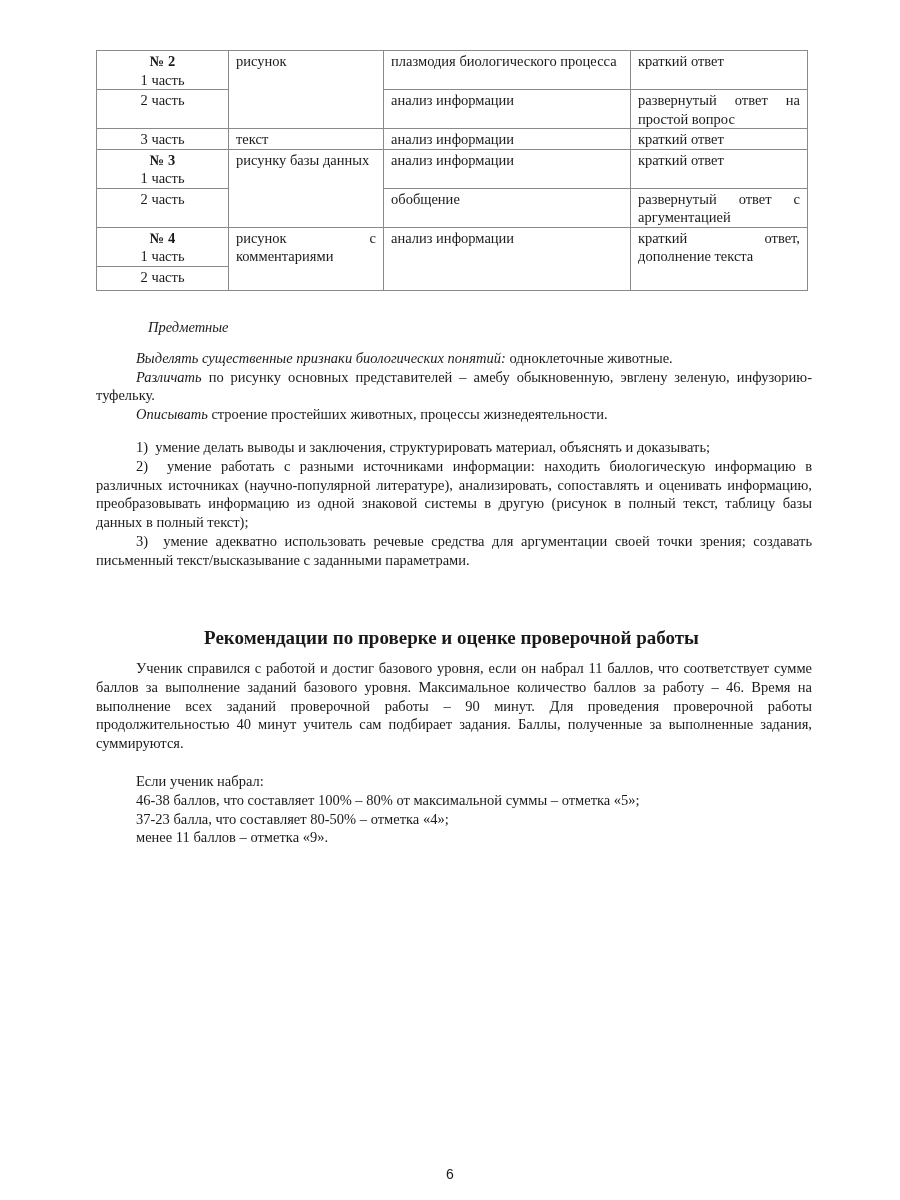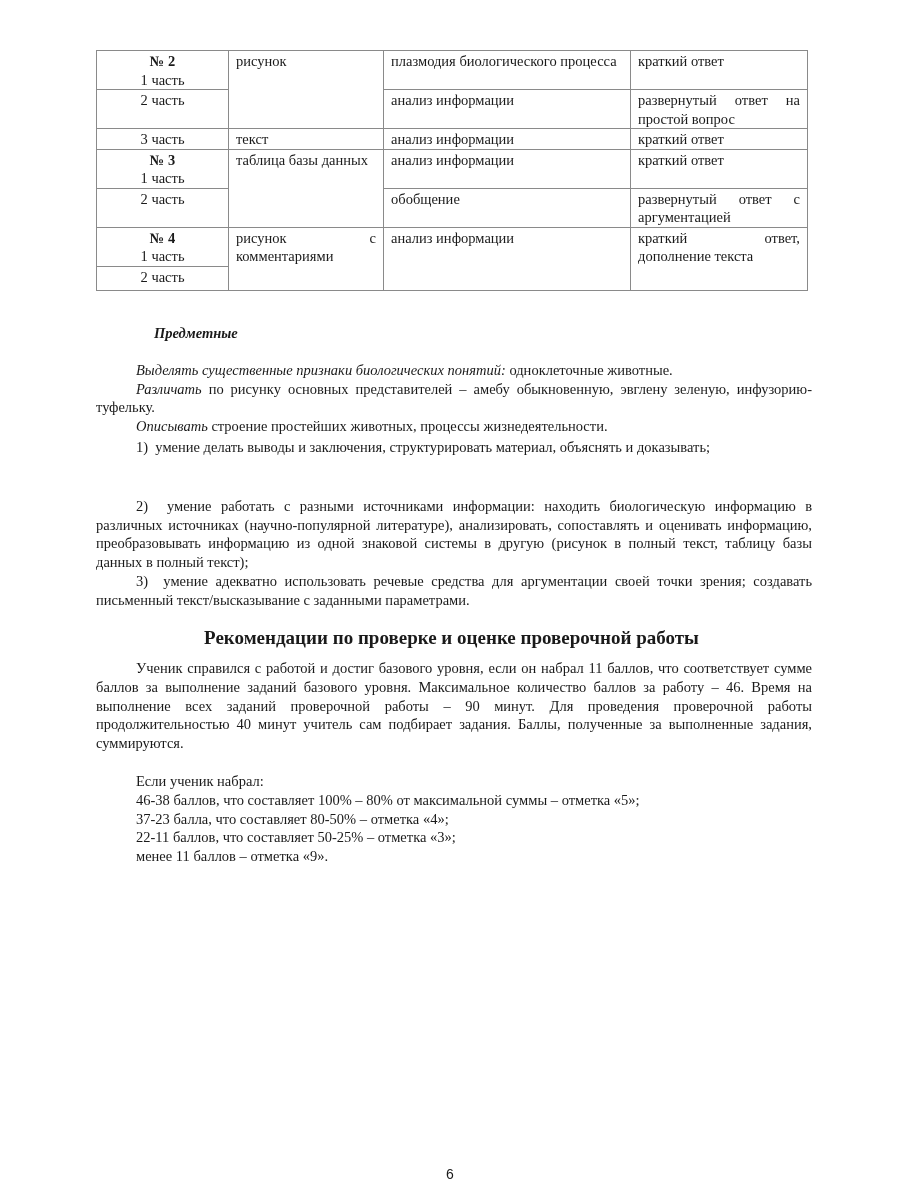--- a/index.html
+++ b/index.html
@@ -23,21 +23,21 @@
   table.spec col.c1 { width: 132px; }
   table.spec col.c2 { width: 155px; }
   table.spec col.c3 { width: 247px; }
   table.spec col.c4 { width: 177px; }
   td.num { text-align: center; }
   td.just { text-align: justify; text-align-last: left; }
   .bold { font-weight: bold; }
 
   
   .block { position: absolute; left: 136px; width: 676px; font-size: 14.5px; line-height: 18.8px; text-align: justify; }
-  .subhead { font-weight: bold; font-style: italic; margin: 18px; }
+  .subhead { font-weight: normal; font-style: italic; margin: 12px; }
   .it { font-style: italic; }
   p { margin: 0; }
 
   .title {
     position: absolute; left: 96px; width: 711px; top: 626px;
     text-align: center; font-weight: bold; font-size: 19px; line-height: 24px;
   }
 
   .pagenum {
     position: absolute; left: 0; width: 900px; top: 1166px;
@@ -77,21 +77,21 @@
         <td class="num">3 часть</td>
         <td>текст</td>
         <td>анализ информации</td>
         <td>краткий ответ</td>
       </tr>
       <tr style="height:39px">
         <td class="num">
           <span class="bold wrapline">№ 3</span>
           <span class="wrapline">1 часть</span>
         </td>
-        <td rowspan="2" class="just">таблица базы данных</td>
+        <td rowspan="2" class="just">рисунку базы данных</td>
         <td>анализ информации</td>
         <td>краткий ответ</td>
       </tr>
       <tr style="height:38px">
         <td class="num">2 часть</td>
         <td>обобщение</td>
         <td class="just">развернутый ответ с аргументацией</td>
       </tr>
       <tr style="height:38px">
         <td class="num">
@@ -110,32 +110,31 @@
 
   <div class="block" style="top:306px; left:96px; width:716px;">
     <p class="subhead" style="padding-left:40px;">Предметные</p>
     <p style="text-indent:40px;"><span class="it">Выделять существенные признаки биологических понятий:</span><span> одноклеточные животные.</span></p>
     <p style="text-indent:40px;"><span class="it">Различать</span><span> по рисунку основных представителей – амебу обыкновенную, эвглену зеленую, инфузорию-туфельку.</span></p>
     <p style="text-indent:40px;"><span class="it">Описывать</span><span> строение простейших животных, процессы жизнедеятельности.</span></p>
   </div>
 
   <div class="block" style="top:438px; left:96px; width:716px;">
     <p style="text-indent:40px; white-space:pre-wrap;">1)  умение делать выводы и заключения, структурировать материал, объяснять и доказывать;</p>
-    <p style="text-indent:40px; white-space:pre-wrap;margin-top:40px;">2)  умение работать с разными источниками информации: находить биологическую информацию в различных источниках (научно-популярной литературе), анализировать, сопоставлять и оценивать информацию, преобразовывать информацию из одной знаковой системы в другую (рисунок в полный текст, таблицу базы данных в полный текст);</p>
+    <p style="text-indent:40px; white-space:pre-wrap;">2)  умение работать с разными источниками информации: находить биологическую информацию в различных источниках (научно-популярной литературе), анализировать, сопоставлять и оценивать информацию, преобразовывать информацию из одной знаковой системы в другую (рисунок в полный текст, таблицу базы данных в полный текст);</p>
     <p style="text-indent:40px; white-space:pre-wrap;">3)  умение адекватно использовать речевые средства для аргументации своей точки зрения; создавать письменный текст/высказывание с заданными параметрами.</p>
   </div>
 
   <div class="title">Рекомендации по проверке и оценке проверочной работы</div>
 
   <div class="block" style="top:659px; left:96px; width:716px;">
     <p style="text-indent:40px;">Ученик справился с работой и достиг базового уровня, если он набрал 11 баллов, что соответствует сумме баллов за выполнение заданий базового уровня. Максимальное количество баллов за работу – 46. Время на выполнение всех заданий проверочной работы – 90 минут. Для проведения проверочной работы продолжительностью 40 минут учитель сам подбирает задания. Баллы, полученные за выполненные задания, суммируются.</p>
   </div>
 
   <div class="block" style="top:772px; left:136px; width:676px; text-align:left;">
     <p>Если ученик набрал:</p>
     <p>46-38 баллов, что составляет 100% – 80% от максимальной суммы – отметка «5»;</p>
     <p>37-23 балла, что составляет 80-50% – отметка «4»;</p>
-    <p>22-11 баллов, что составляет 50-25% – отметка «3»;</p>
     <p>менее 11 баллов – отметка «9».</p>
   </div>
 
   <div class="pagenum">6</div>
 </div>
 
 </body></html>

